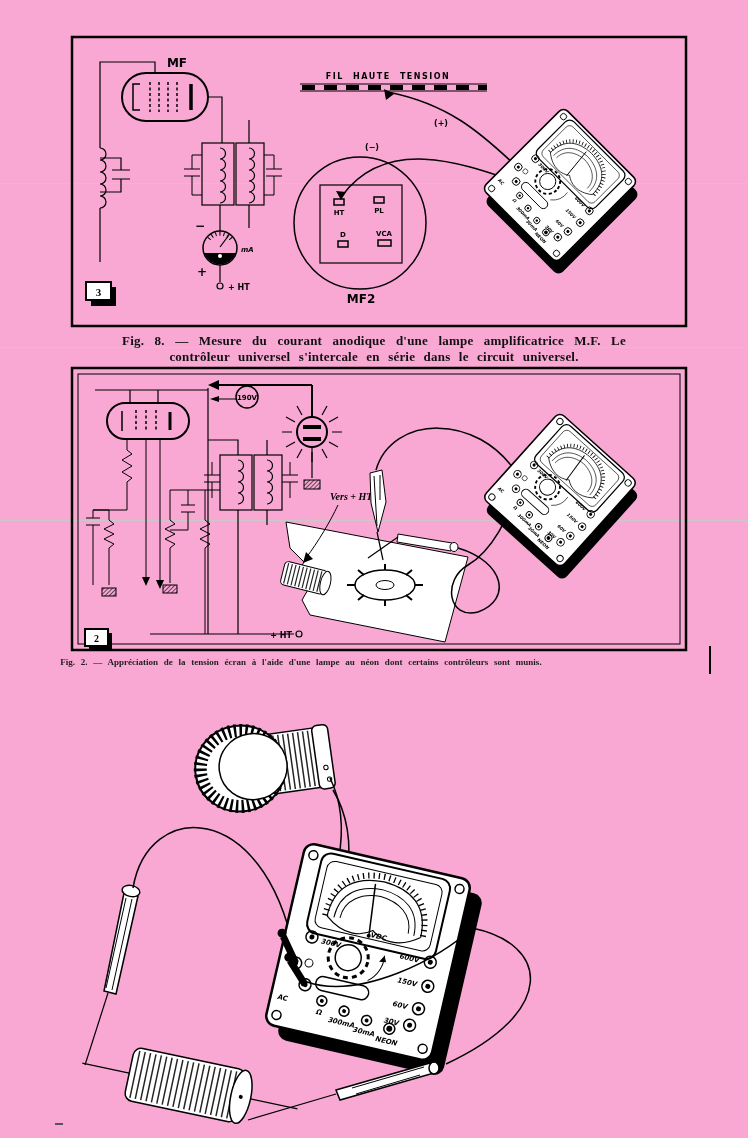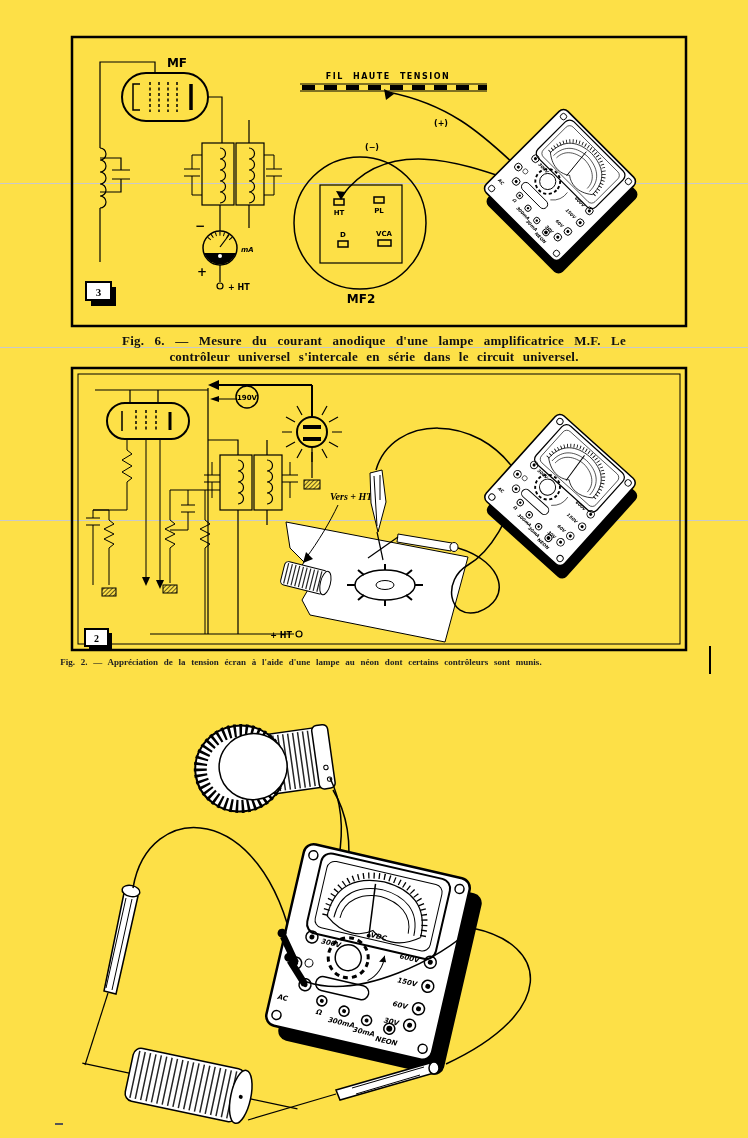--- a/index.html
+++ b/index.html
@@ -1,16 +1,16 @@
 <!DOCTYPE html>
 <html><head>
 <meta charset="utf-8">
 <style>
   html,body{margin:0;padding:0;background:#ffffff}
-  #page{position:relative;width:748px;height:1138px;background:#fde047;overflow:hidden;
+  #page{position:relative;width:748px;height:1138px;background:#f9a8d4;overflow:hidden;
         font-family:"Liberation Serif",serif;color:#000}
   svg{position:absolute;overflow:visible}
   .k{fill:none;stroke:#000}
   .w1{stroke-width:1}.w12{stroke-width:1.2}.w15{stroke-width:1.5}.w2{stroke-width:2}.w25{stroke-width:2.5}
   .fb{fill:#000;stroke:none}
   .fw{fill:#fff;stroke:#000}
   .dash{stroke-dasharray:3 2.5}
   svg text{fill:#000}
   .lbl{font:bold 8px "DejaVu Sans",sans-serif}
   .lbl7{font:bold 7px "DejaVu Sans",sans-serif}
@@ -174,21 +174,21 @@
           <circle cx="14" cy="67" r="2" class="fb"></circle>
         <text x="14" y="81" text-anchor="middle" class="lbli" font-size="6.5">30mA</text>
         <circle cx="38" cy="70" r="5.5" class="k w15"></circle>
           <circle cx="38" cy="70" r="3" class="fb"></circle>
         <text x="38" y="85" text-anchor="middle" class="lbli" font-size="6.5">NEON</text>
       </g>
     </g>
   </svg>
 
   <div class="cap1">
-    <div>Fig. 6. — Mesure du courant anodique d'une lampe amplificatrice M.F. Le</div>
+    <div>Fig. 8. — Mesure du courant anodique d'une lampe amplificatrice M.F. Le</div>
     <div class="l2">contrôleur universel s'intercale en série dans le circuit universel.</div>
   </div>
 
   <svg style="left:70px;top:366px" width="620" height="288" viewBox="70 366 620 288">
     <defs>
       <pattern id="hatch2" width="3" height="3" patternUnits="userSpaceOnUse" patternTransform="rotate(45)">
         <line x1="0" y1="0" x2="0" y2="3" stroke="#000" stroke-width="1.2"></line>
       </pattern>
     </defs>
     <rect x="72" y="368" width="614" height="282" class="k w25"></rect>

